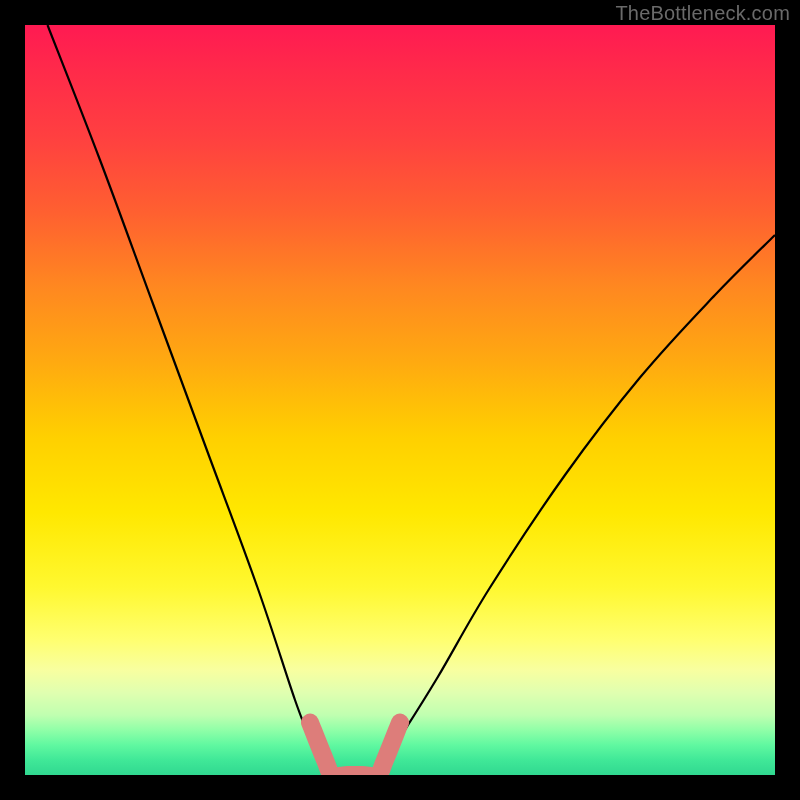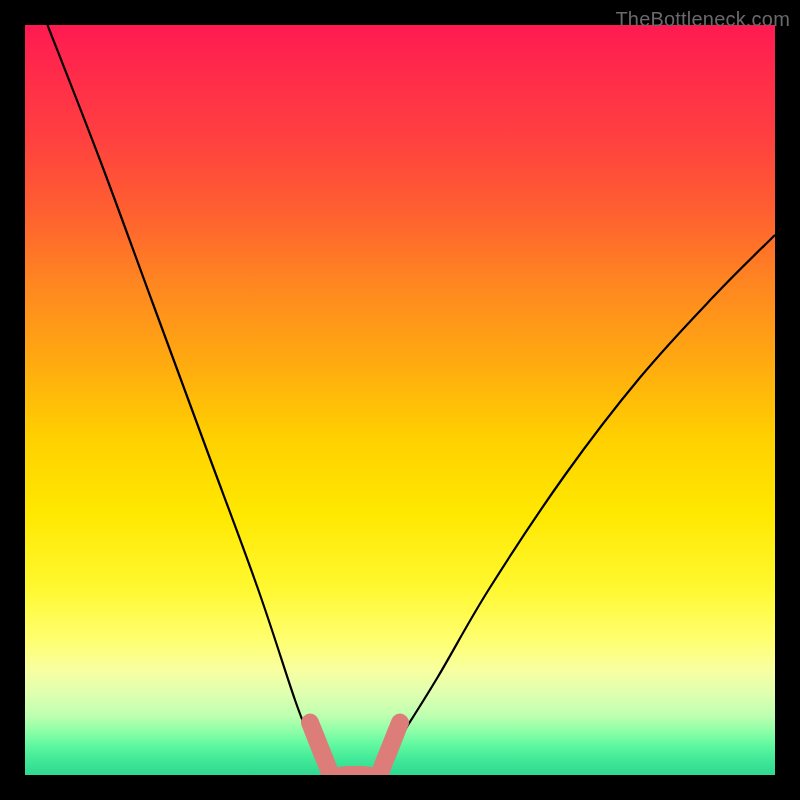--- a/index.html
+++ b/index.html
@@ -55,21 +55,21 @@
   }
   svg.curves {
     position: absolute;
     left: 0;
     top: 0;
     width: 100%;
     height: 100%;
   }
   .watermark {
     position: absolute;
-    top: 8px;
+    top: 2px;
     right: 10px;
     font-family: Arial, Helvetica, sans-serif;
     font-size: 20px;
     color: #6a6a6a;
     letter-spacing: 0.2px;
     user-select: none;
   }
 </style>
 </head>
 <body>

